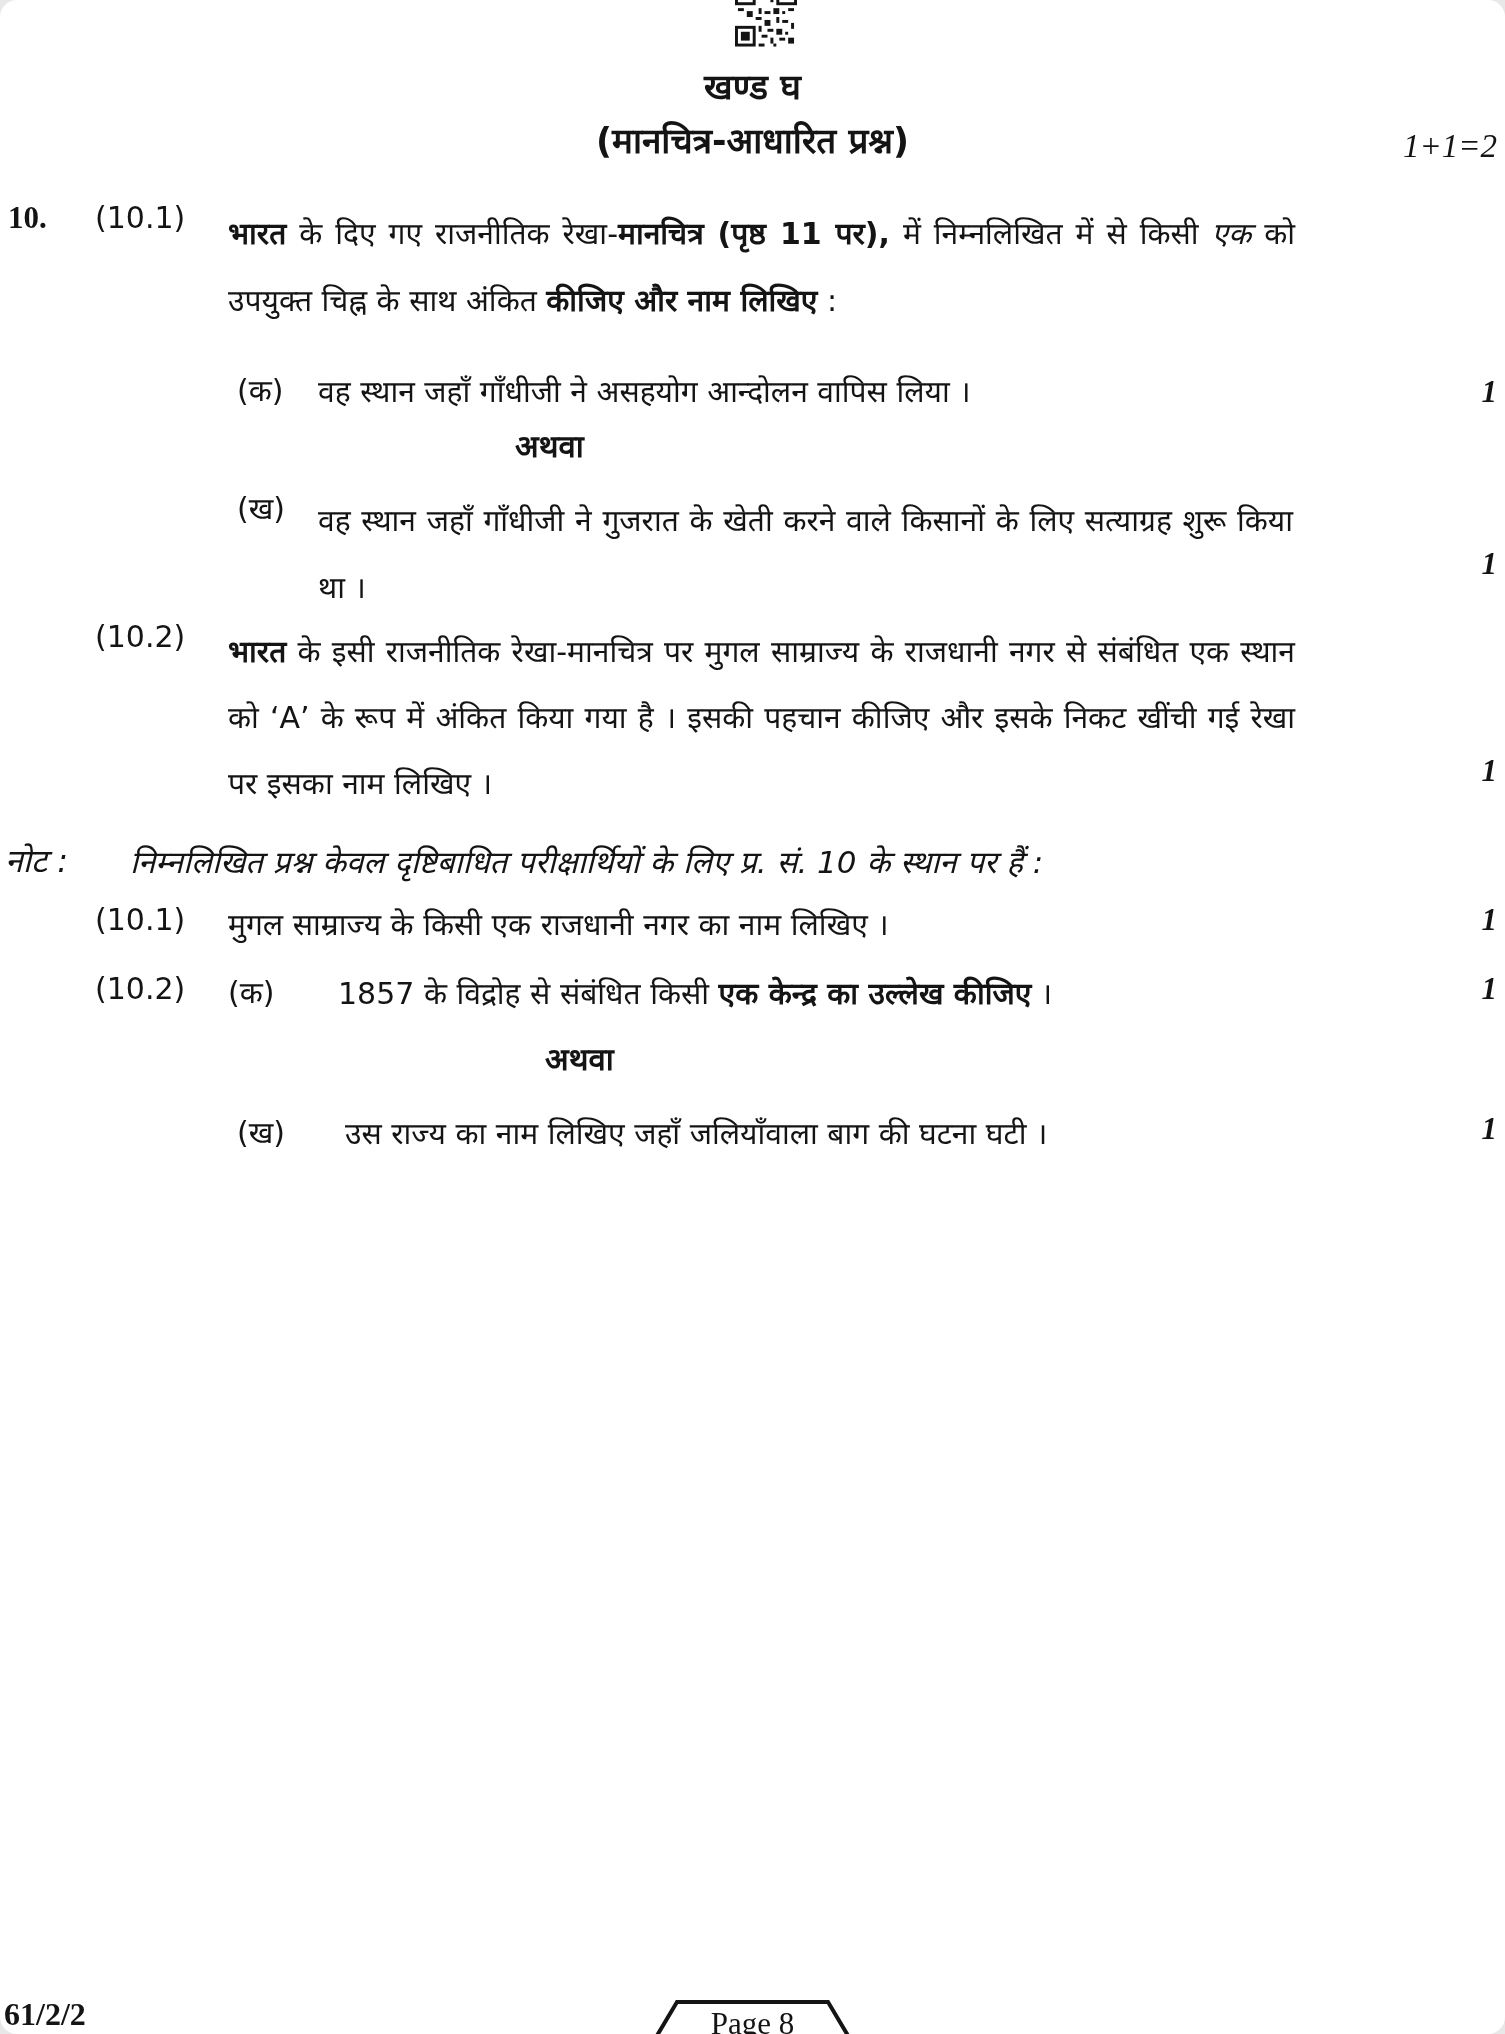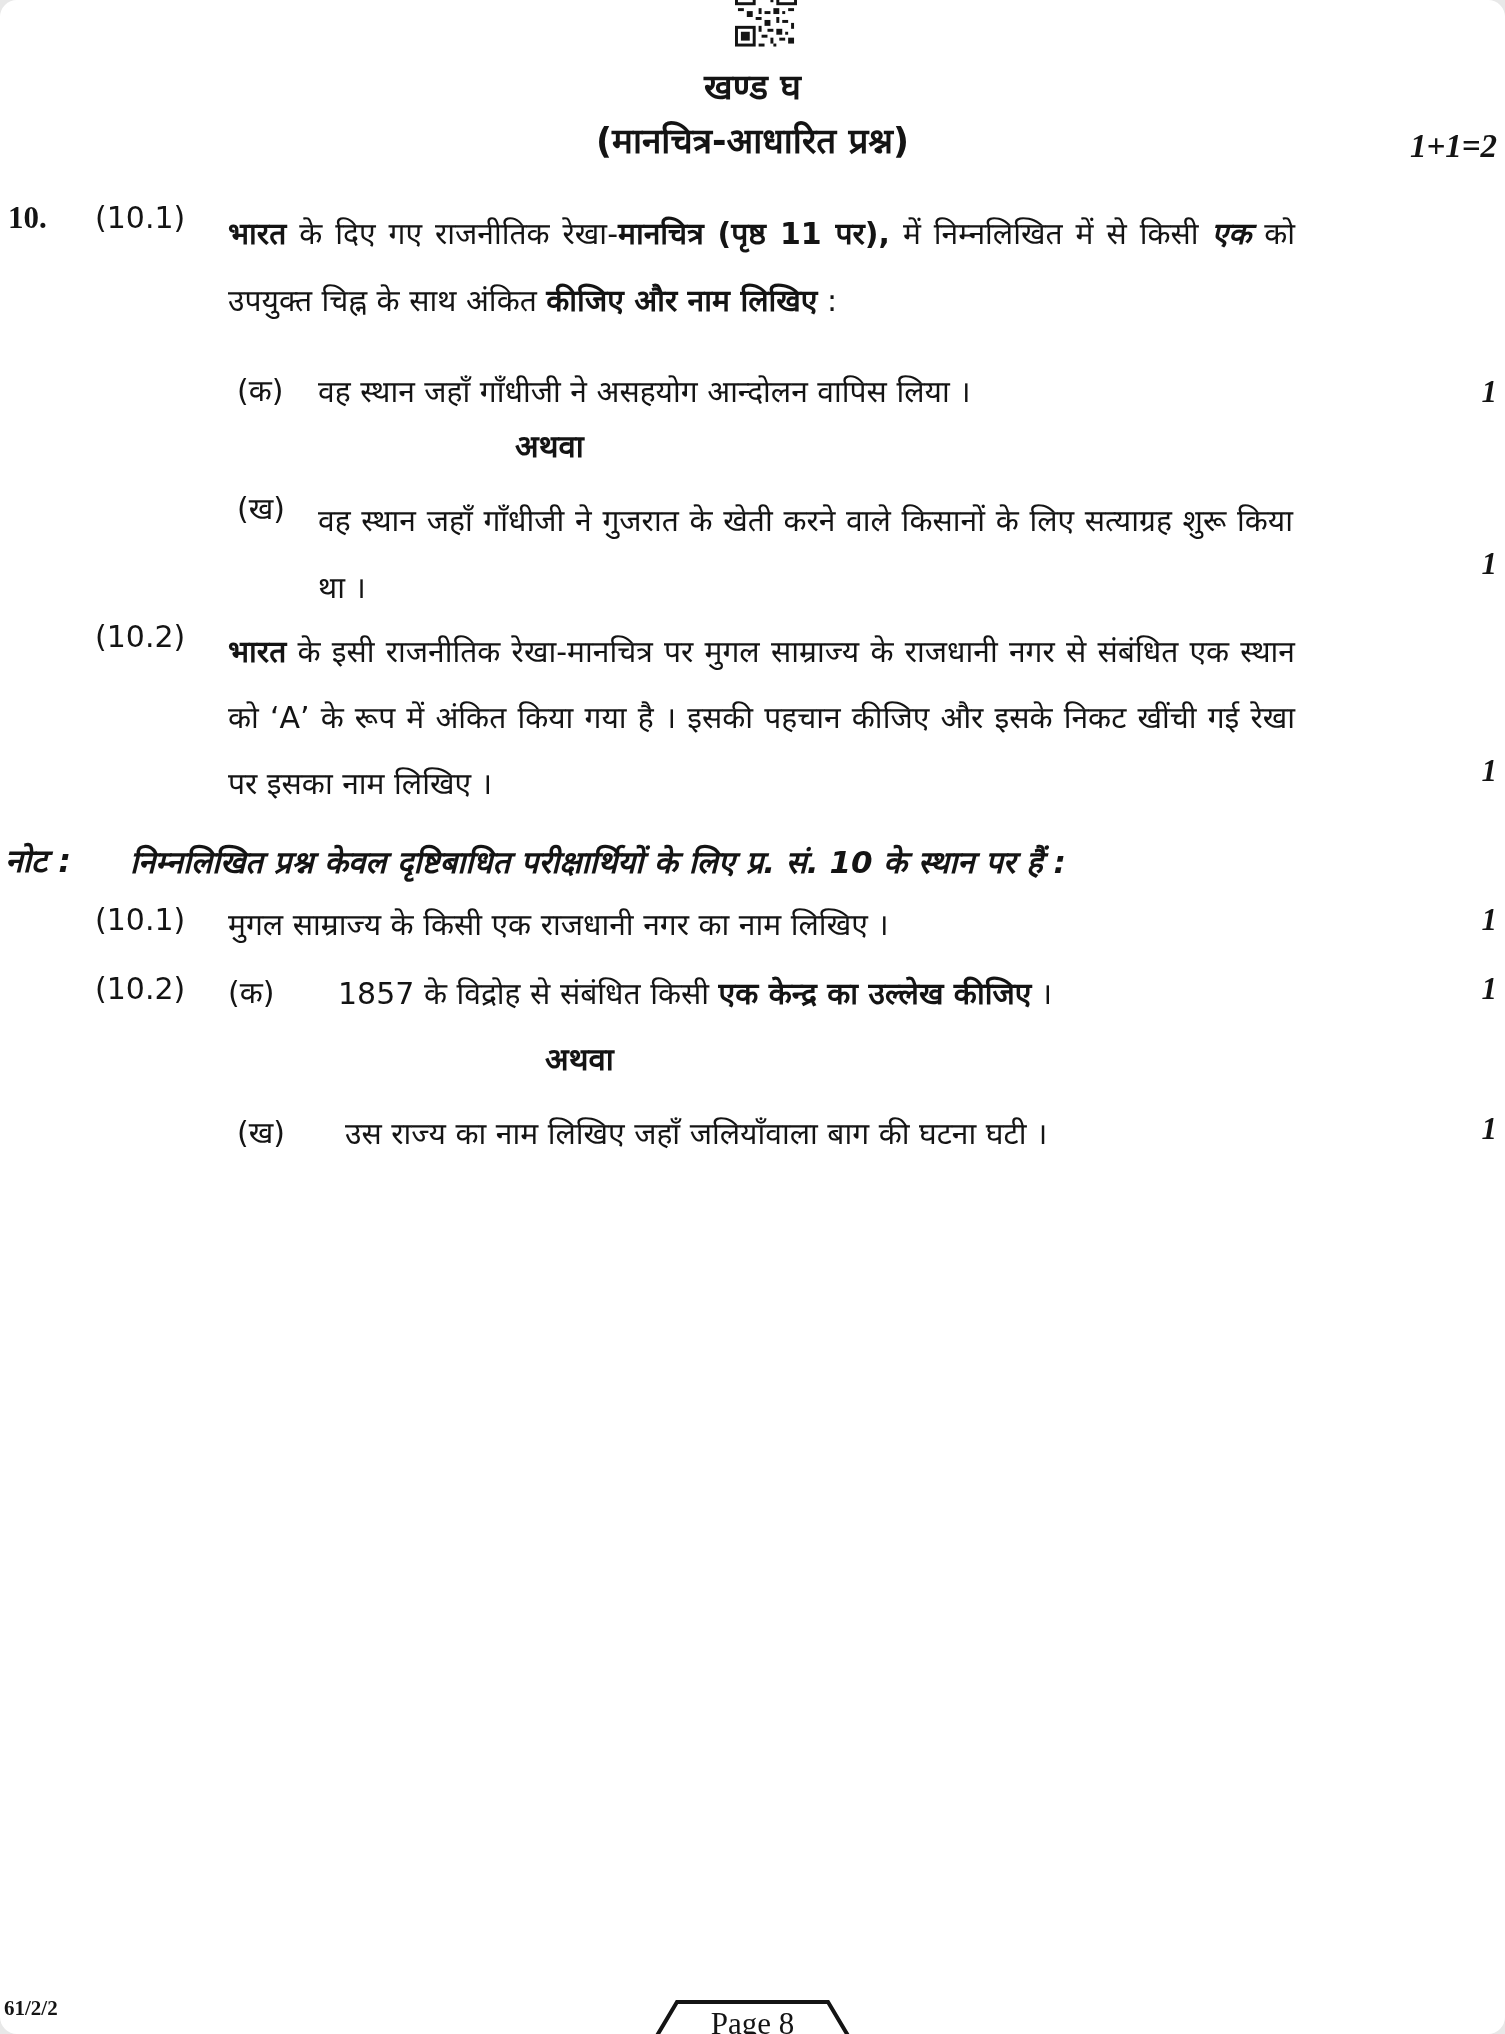--- a/index.html
+++ b/index.html
@@ -4,21 +4,21 @@
 <style>
   html,body { margin:0; padding:0; background:#e8e8e8; }
   .page {
     position:relative; width:1505px; height:2034px; margin:0 auto;
     background:#ffffff; color:#141414; overflow:hidden;
     font-family:"DejaVu Sans","Liberation Sans",sans-serif;
     border-radius:17px;
   }
   .abs { position:absolute; }
   .b  { font-weight:700; }
-  .bi { font-weight:700; font-style:italic; }
+  .bi { font-weight:400; font-style:italic; }
   .serif { font-family:"Liberation Serif","DejaVu Serif",serif; }
 
   
   .qr-wrap { left:735px; top:0; width:62px; height:52px; overflow:hidden; }
   .qr-wrap svg { display:block; margin-top:-16px; }
 
   
   .sec-title    { top:62px;  left:0; right:0; text-align:center; font-size:35px; font-weight:700; }
   .sec-subtitle { top:116px; left:0; right:0; text-align:center; font-size:35px; font-weight:700; }
   .marks-scheme { top:128px; right:8px; font-size:33px; }
@@ -61,21 +61,21 @@
     font-style:italic; font-weight:700;
   }
   .mk-a    { top:374px; }
   .mk-b    { top:546px; }
   .mk-102  { top:753px; }
   .mk-n101 { top:902px; }
   .mk-n102 { top:971px; }
   .mk-nb   { top:1111px; }
 
   
-  .paper-code { left:4px; top:1996px; font-size:21px; font-weight:700; }
+  .paper-code { left:4px; top:1996px; font-size:32px; font-weight:700; }
   .hex-wrap { left:625px; top:1998px; width:255px; height:36px; overflow:hidden; }
   .hex-wrap svg { position:absolute; left:0; top:0; }
   .hex-label { position:absolute; left:0; right:0; top:8px; text-align:center; font-size:31px; }
 </style>
 </head>
 <body>
 
 <div class="page">
 
   <div class="abs qr-wrap">

